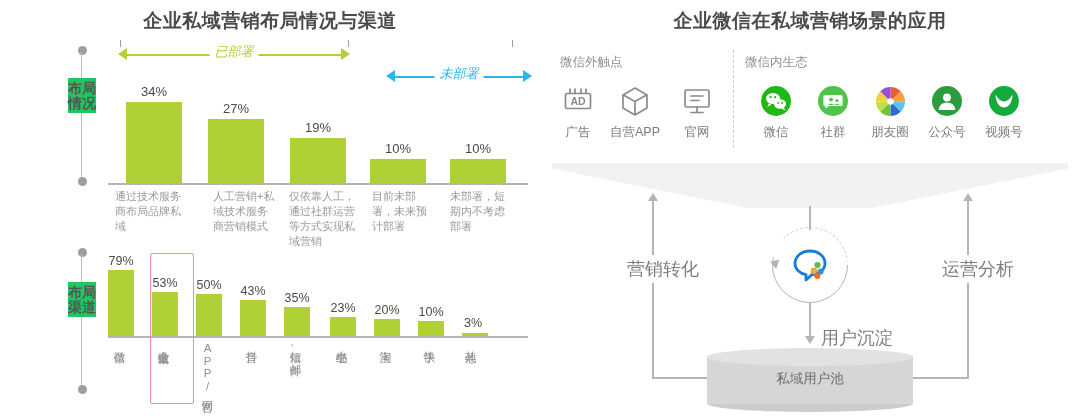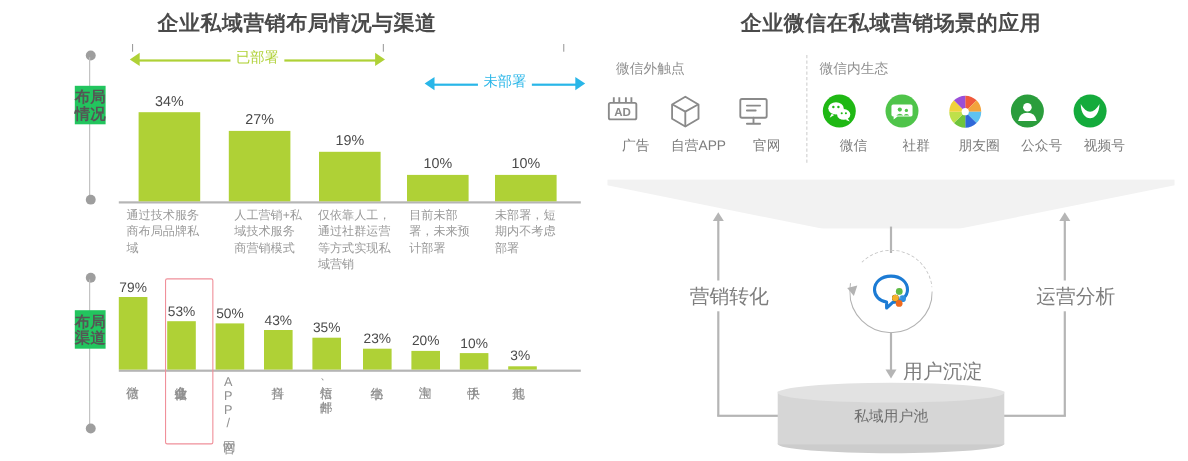--- a/index.html
+++ b/index.html
@@ -58,21 +58,21 @@
   .barA-val {
     position: absolute; font-size: 13px; color: #4a4a4a; text-align: center;
     white-space: nowrap;
   }
   .catA {
     position: absolute; font-size: 11px; color: #9a9a9a; line-height: 1.35;
     text-align: left;
   }
 
   
-  .arrowband { position: absolute; height: 16px; }
+  .arrowband { position: absolute; height: 16px; font-style: italic; }
   .arrowband .lbl {
     position: absolute; left: 50%; transform: translateX(-50%);
     font-size: 13px; white-space: nowrap; top: -3px; padding: 0 5px; background: #fff;
   }
   .arrowband .shaft { position: absolute; top: 7.5px; height: 2px; }
   .arrowband .head { position: absolute; top: 2px; width: 0; height: 0;
     border-top: 6px solid transparent; border-bottom: 6px solid transparent; }
   .green .shaft { background: #afd136; }
   .green .lbl { color: #afd136; }
   .green .head.l { border-right: 9px solid #afd136; }
@@ -102,21 +102,21 @@
   #right-title { left: 0; top: 8px; width: 540px; }
 
   .group-head {
     position: absolute; font-size: 12.5px; color: #8f8f8f; text-align: left; white-space: nowrap;
   }
   #vdash {
     position: absolute; left: 193px; top: 50px; height: 98px; width: 0;
     border-left: 1.5px dashed #cfcfcf;
   }
   .icon-cell { position: absolute; width: 56px; text-align: center; }
-  .icon-cell .glyph { height: 38px; display: flex; align-items: center; }
+  .icon-cell .glyph { height: 38px; display: flex; align-items: center; justify-content: center; }
   .icon-cell .cap { font-size: 12.5px; color: #7d7d7d; margin-top: 4px; white-space: nowrap; }
 
   .circ { width: 30px; height: 30px; border-radius: 50%; position: relative; }
 
   
   #funnel {
     position: absolute; left: 12px; top: 163px; width: 516px; height: 45px;
     background: #f2f2f2;
     clip-path: polygon(0 0, 100% 0, 100% 12%, 62% 100%, 38% 100%, 0 12%);
   }

